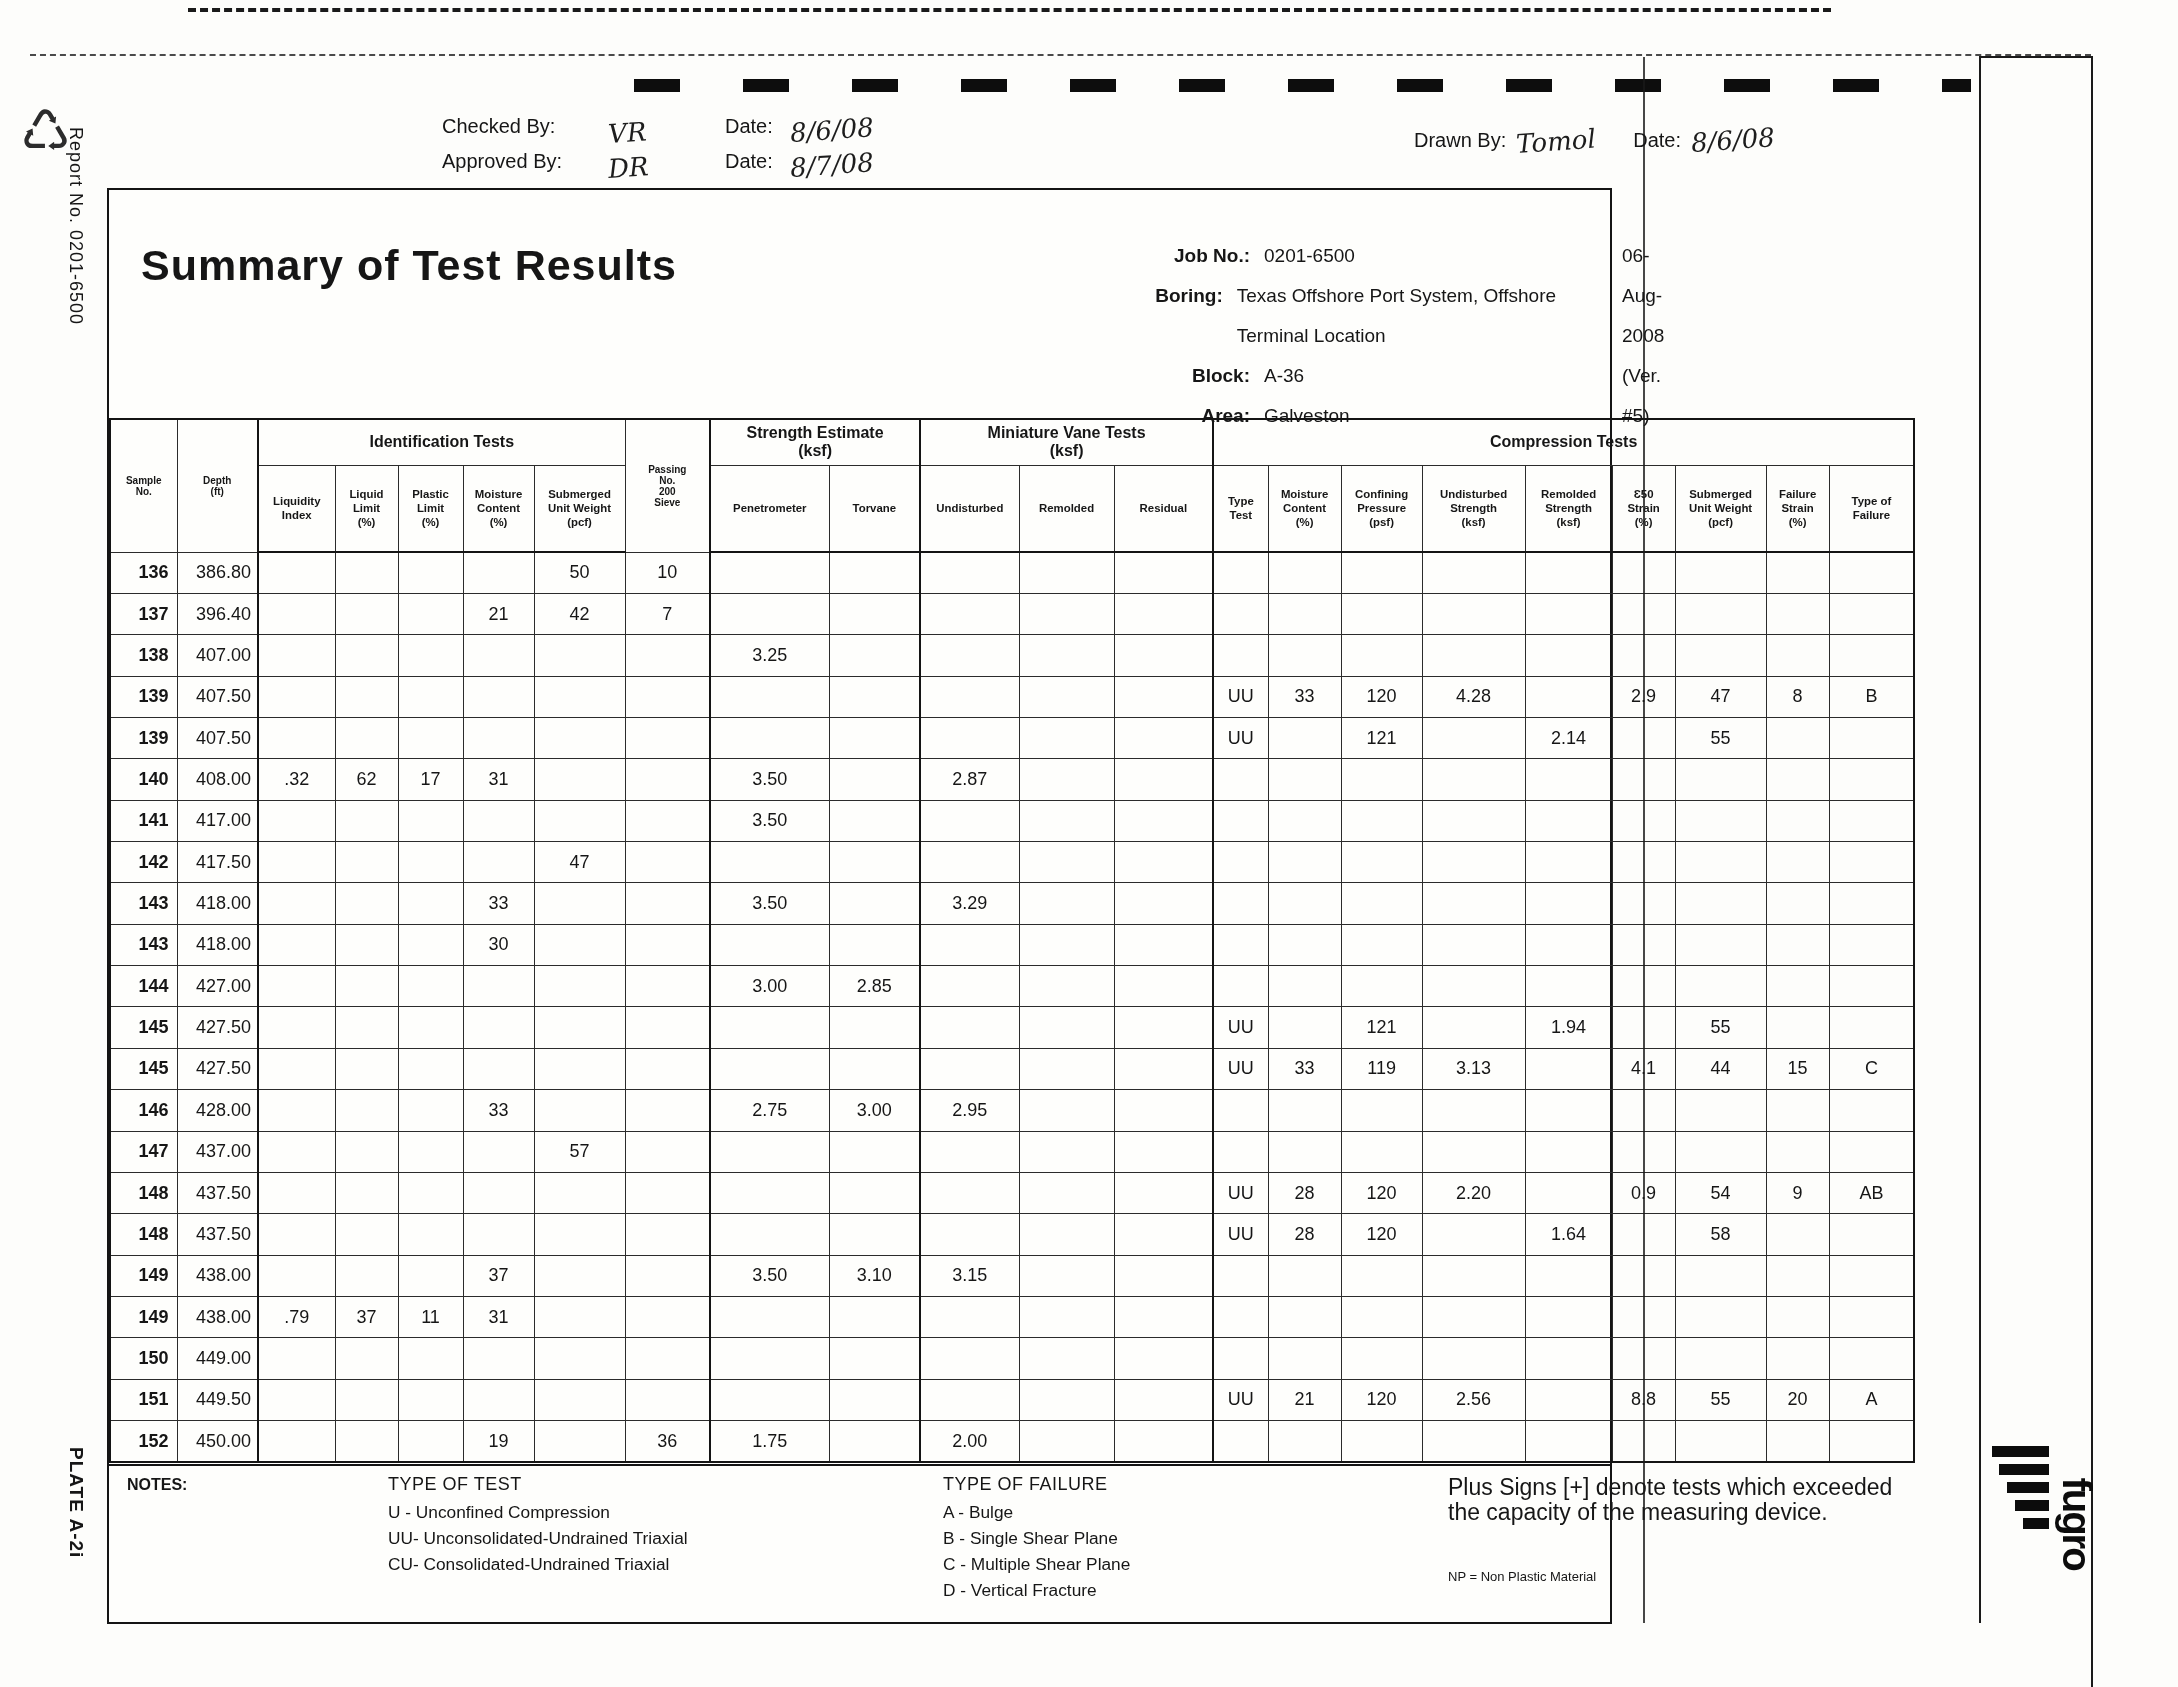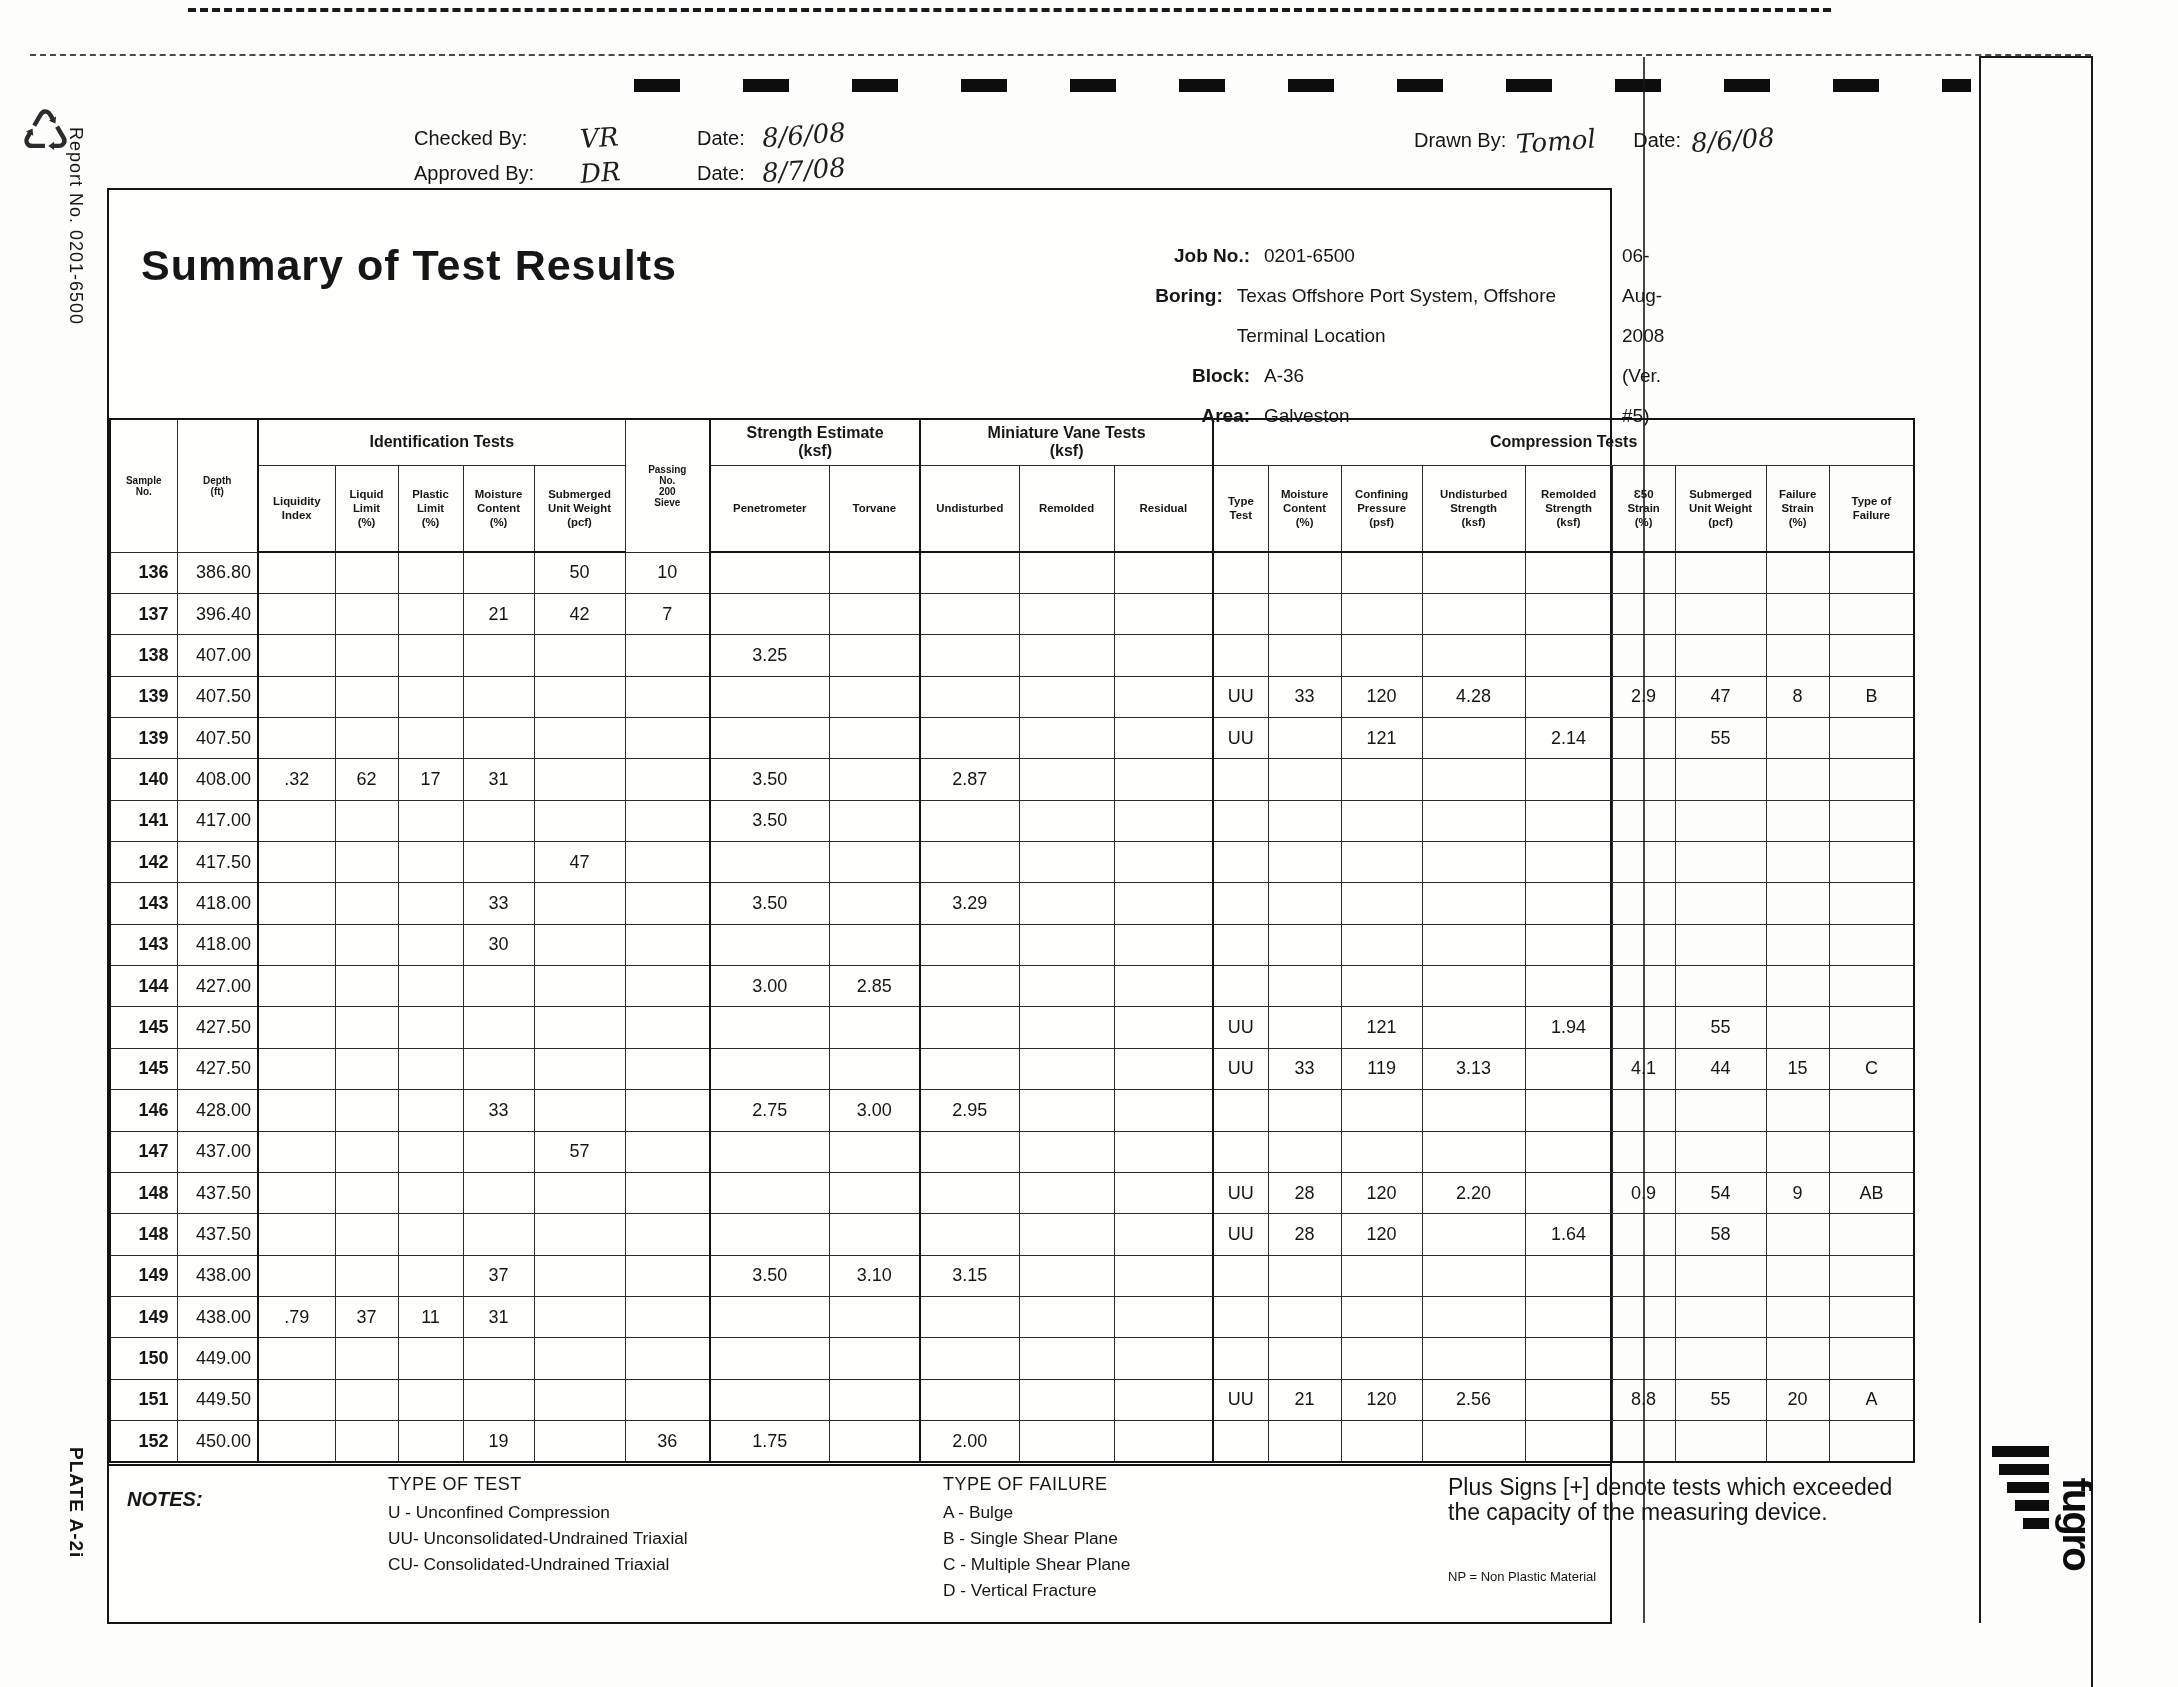--- a/index.html
+++ b/index.html
@@ -21,21 +21,21 @@
   .hline-right-top   { position:absolute; left:1979px; top:56px; width:114px; height:2px; background:#1a1a1a; }
   .recycle { position:absolute; left:20px; top:103px; font-size:57px; color:#2c2c2c; line-height:1; }
 
   
   .vtext { position:absolute; writing-mode:vertical-rl; text-orientation:mixed; letter-spacing:1px; }
   .report-no { left:65px; top:127px; font-size:18px; }
   .plate-no  { left:65px; top:1447px; font-size:19px; font-weight:bold; }
 
   
   .approvals { position:absolute; left:414px; top:115px; font-size:20px; }
-  .approvals .row { height:35px; display:flex; align-items:flex-end; }
+  .approvals .row { height:35px; display:flex; align-items:flex-start;margin-left:28px; }
   .approvals .lbl  { display:inline-block; width:166px; }
   .approvals .sig  { display:inline-block; width:117px; }
   .approvals .dlbl { display:inline-block; width:65px; }
   .drawn-block { position:absolute; left:1414px; top:125px; font-size:20px; display:flex; align-items:center; }
   .drawn-block .lbl { margin-right:10px; }
   .drawn-block .sig { width:117px; }
   .hand { font-family:"DejaVu Serif", serif; font-style:italic; font-size:26px; color:#1d1d1d;
           display:inline-block; transform:rotate(-4deg); }
 
   
@@ -56,21 +56,21 @@
   .group-row th { font-size:16px; height:46px; }
   .group-row th.sh { font-size:10px; }
   .sub-row th { font-size:11.4px; height:87px; border-bottom:2px solid #141414; line-height:1.25; }
   .test-table td { text-align:center; font-size:18px; height:41px; padding:0 2px; overflow:hidden; }
   .gl { border-left:2.5px solid #141414 !important; }
   .c-sample { text-align:right !important; padding-right:8px !important; font-weight:bold; }
   .c-depth  { text-align:right !important; padding-right:6px !important; }
 
   
   .notes { position:absolute; left:0; bottom:0; width:100%; height:158px; border-top:2px solid #141414; background:#fefefc; }
-  .notes-label { position:absolute; left:18px; top:22px; font-size:20px; font-weight:bold;font-style:italic; }
+  .notes-label { position:absolute; left:18px; top:10px; font-size:16px; font-weight:bold; }
   .note-col-test    { position:absolute; left:279px; top:8px; }
   .note-col-failure { position:absolute; left:834px; top:8px; }
   .note-col h4 { font-size:18px; font-weight:normal; letter-spacing:0.5px; margin-bottom:4px; }
   .note-item { font-size:17.3px; line-height:26px; }
   .note-right { position:absolute; left:1339px; top:9px; width:465px; font-size:23px; line-height:25px; }
   .note-np    { position:absolute; left:1339px; top:103px; font-size:13px; }
 
   
   .logo { position:absolute; left:1988px; top:1436px; width:111px; height:166px; }
   .logo-stripes { position:absolute; left:4px; top:10px; display:flex; flex-direction:column; gap:7px; align-items:flex-end; width:57px; }

